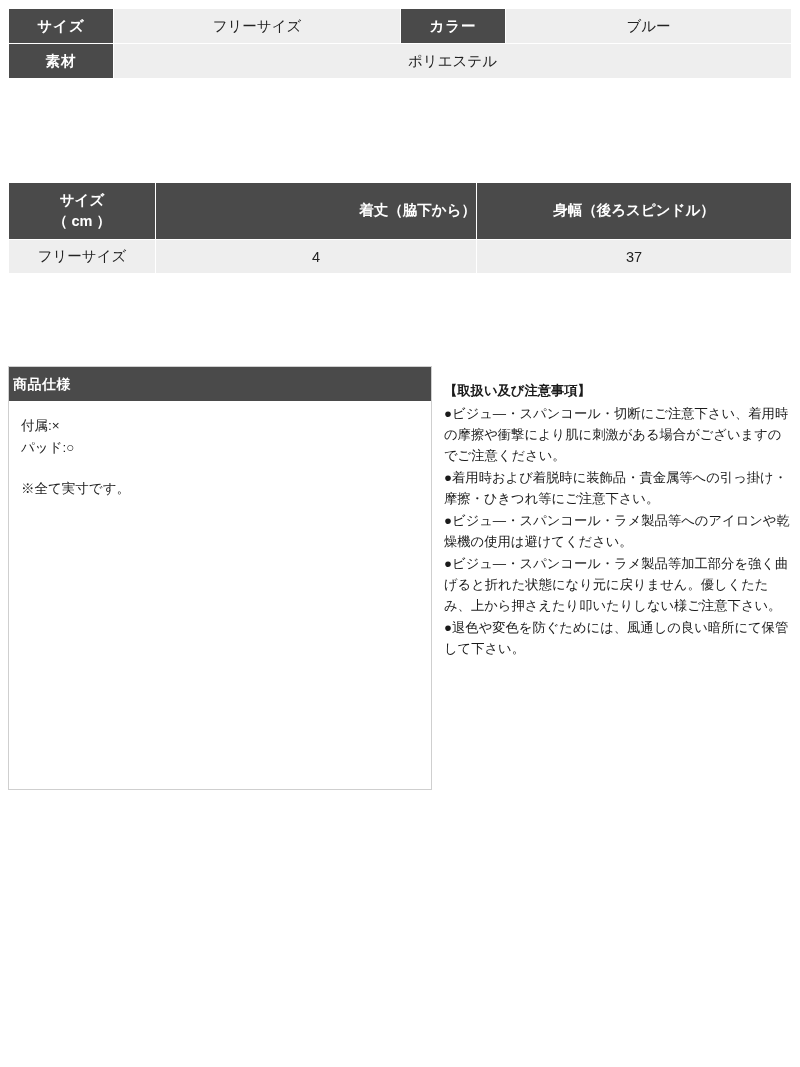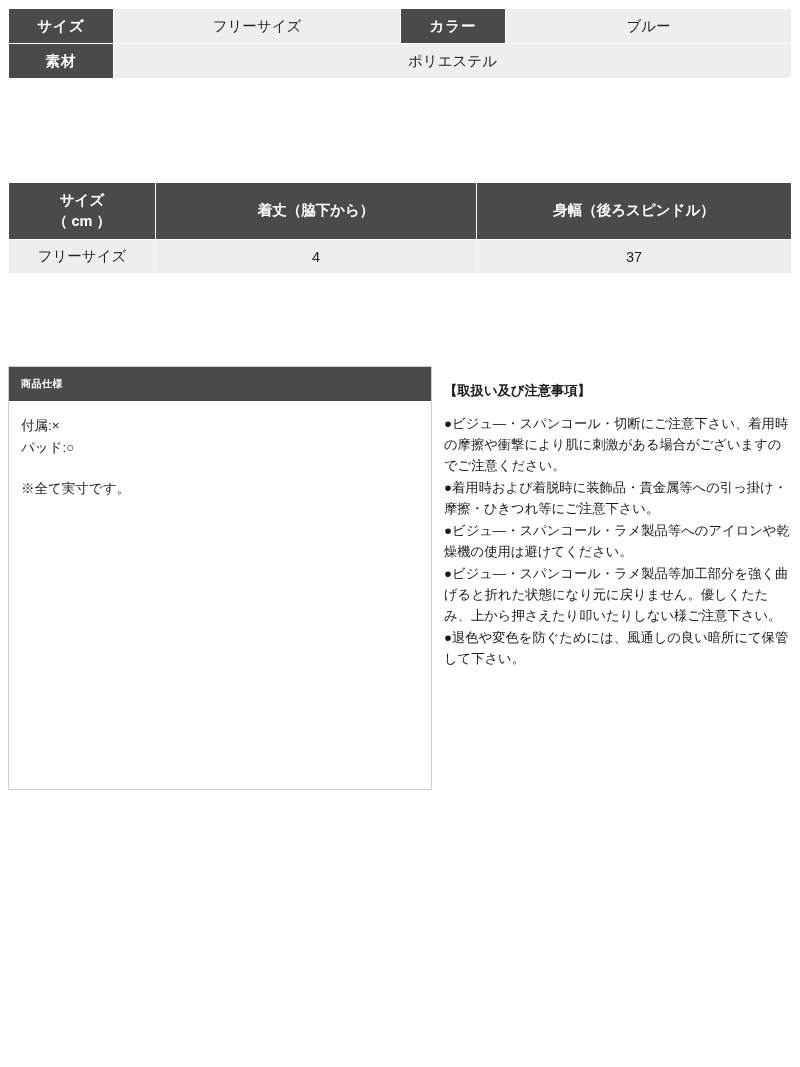--- a/index.html
+++ b/index.html
@@ -87,25 +87,25 @@
     top: 366px;
     width: 424px;
     height: 424px;
     border: 1px solid #cfcfcf;
     box-sizing: border-box;
     background: #ffffff;
   }
   .spec-box-title {
     background: #4a4a4a;
     color: #ffffff;
-    font-size: 10px;
+    font-size: 14px;
     font-weight: bold;
     height: 34px;
     line-height: 34px;
-    padding-left: 12px;
+    padding-left: 4px;
     box-sizing: border-box;
     letter-spacing: 0.5px;
   }
   .spec-box-body {
     padding: 14px 12px 0 12px;
     font-size: 13.5px;
     line-height: 1.65;
     color: #222222;
   }
   .spec-box-body .gap {
@@ -117,21 +117,21 @@
     position: absolute;
     left: 444px;
     top: 380px;
     width: 350px;
     font-size: 13.3px;
     line-height: 1.58;
     color: #1a1a1a;
   }
   .cautions-title {
     font-weight: bold;
-    margin-bottom: 12px;
+    margin-bottom: 2px;
   }
   .cautions p {
     margin: 0 0 1px 0;
     text-indent: 0;
   }
 </style>
 </head>
 <body>
 
 <div class="page">
@@ -151,21 +151,21 @@
     </tbody>
   </table>
 
   <table class="size-table">
     <thead>
       <tr>
         <td style="width:146px;">
           <span class="th-size-line1">サイズ</span>
           <span class="th-size-line2">（ cm ）</span>
         </td>
-        <td style="width:320px;">着丈（脇下から）</td>
+        <td style="width:320px;text-align:right;">着丈（脇下から）</td>
         <td>身幅（後ろスピンドル）</td>
       </tr>
     </thead>
     <tbody>
       <tr>
         <td>フリーサイズ</td>
         <td>4</td>
         <td>37</td>
       </tr>
     </tbody>

